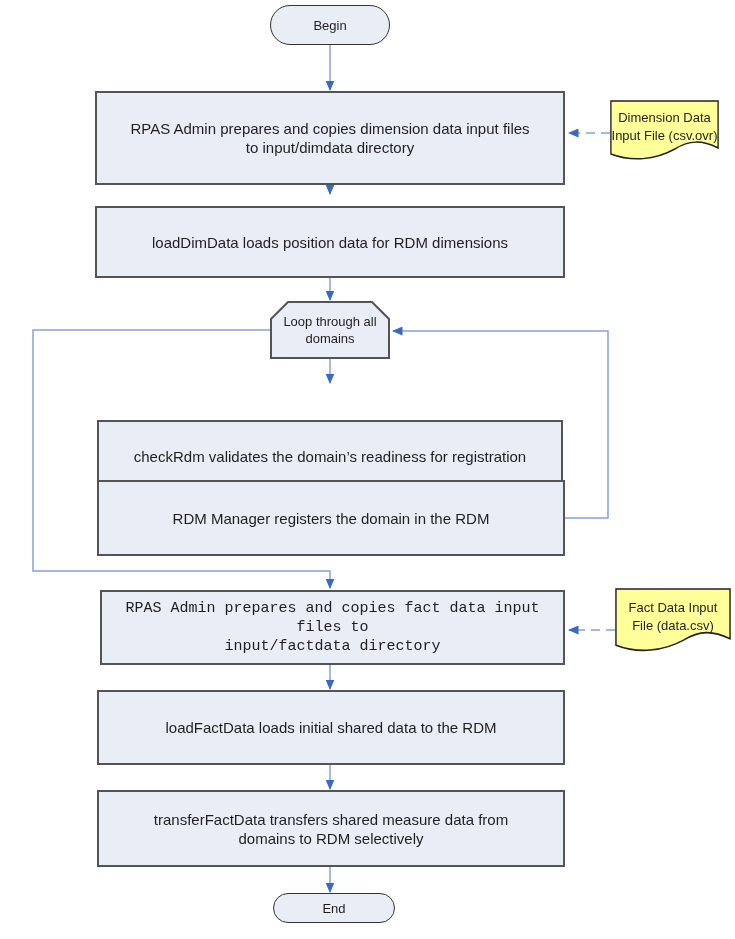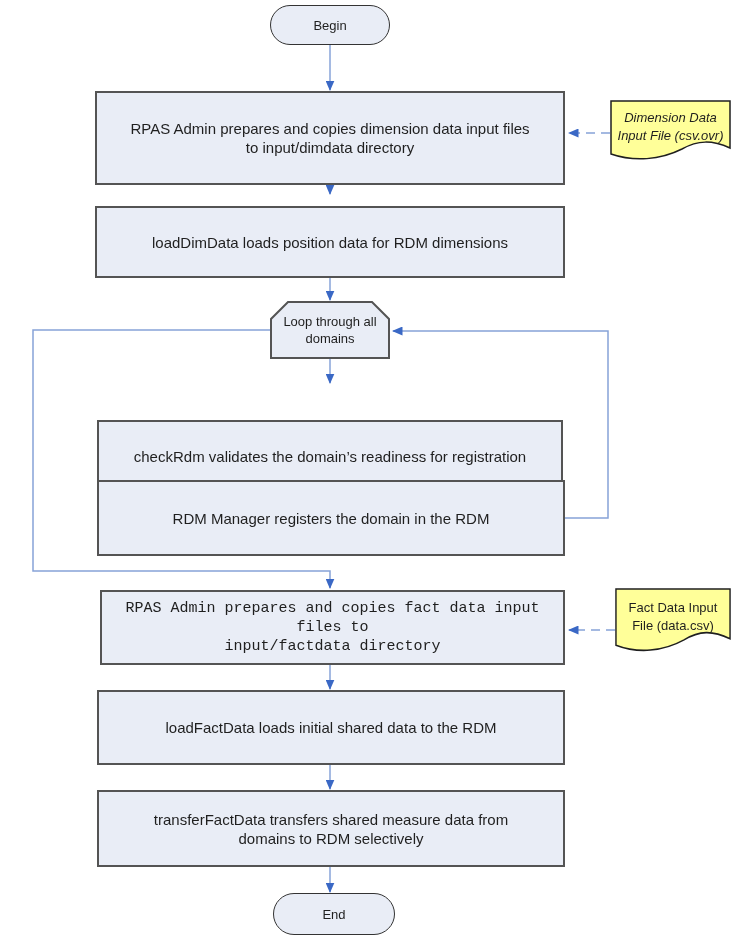--- a/index.html
+++ b/index.html
@@ -99,21 +99,21 @@
 
   <div class="node terminator" style="left:270px; top:5px; width:120px; height:40px;">
     <span class="label">Begin</span>
   </div>
 
   <div class="node process" style="left:95px; top:91px; width:470px; height:94px;">
     <span class="label">RPAS Admin prepares and copies dimension data input files
 to input/dimdata directory</span>
   </div>
 
-  <div class="node shape-node document" style="left:610px; top:100px; width:121px; height:68px;font-style:italic;">
+  <div class="node shape-node document" style="left:610px; top:100px; width:109px; height:68px;">
     <svg class="bg" viewBox="0 0 121 68" preserveAspectRatio="none">
       <path d="M1,1 H120 V48 C102,40 88,40 72,49 C50,60 24,62 1,54 Z"></path>
     </svg>
     <span class="label">Dimension Data
 Input File (csv.ovr)</span>
   </div>
 
   <div class="node process" style="left:95px; top:195px; width:470px; height:72px;margin-top:11px;">
     <span class="label">loadDimData loads position data for RDM dimensions</span>
   </div>
@@ -149,17 +149,17 @@
 
   <div class="node process" style="left:97px; top:690px; width:468px; height:75px;">
     <span class="label">loadFactData loads initial shared data to the RDM</span>
   </div>
 
   <div class="node process" style="left:97px; top:790px; width:468px; height:77px;">
     <span class="label">transferFactData transfers shared measure data from
 domains to RDM selectively</span>
   </div>
 
-  <div class="node terminator" style="left:273px; top:893px; width:122px; height:42px;">
+  <div class="node terminator" style="left:273px; top:893px; width:122px; height:30px;">
     <span class="label">End</span>
   </div>
 
 </div>
 
 </body></html>

